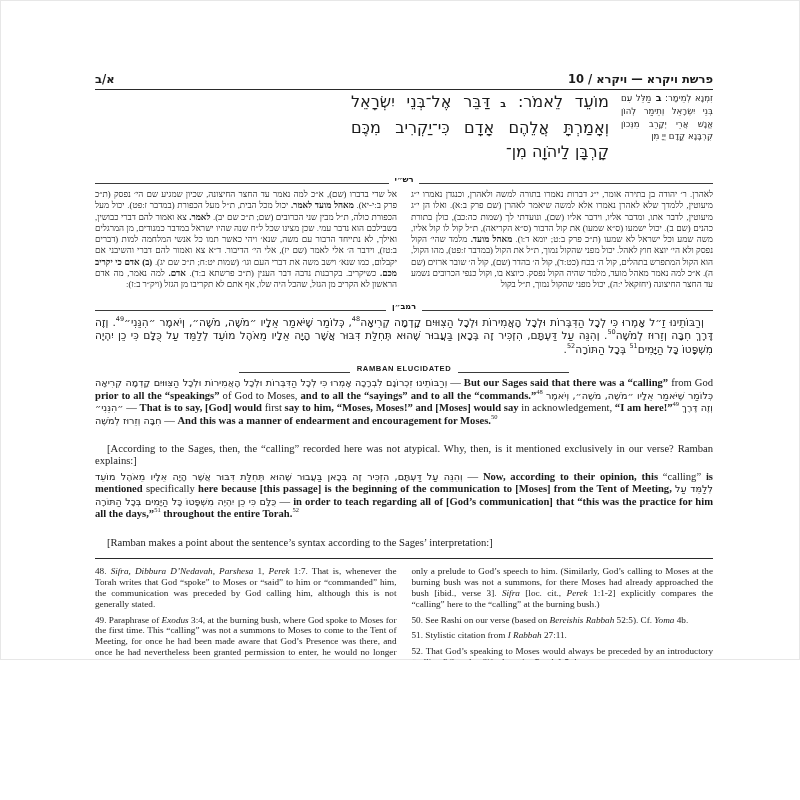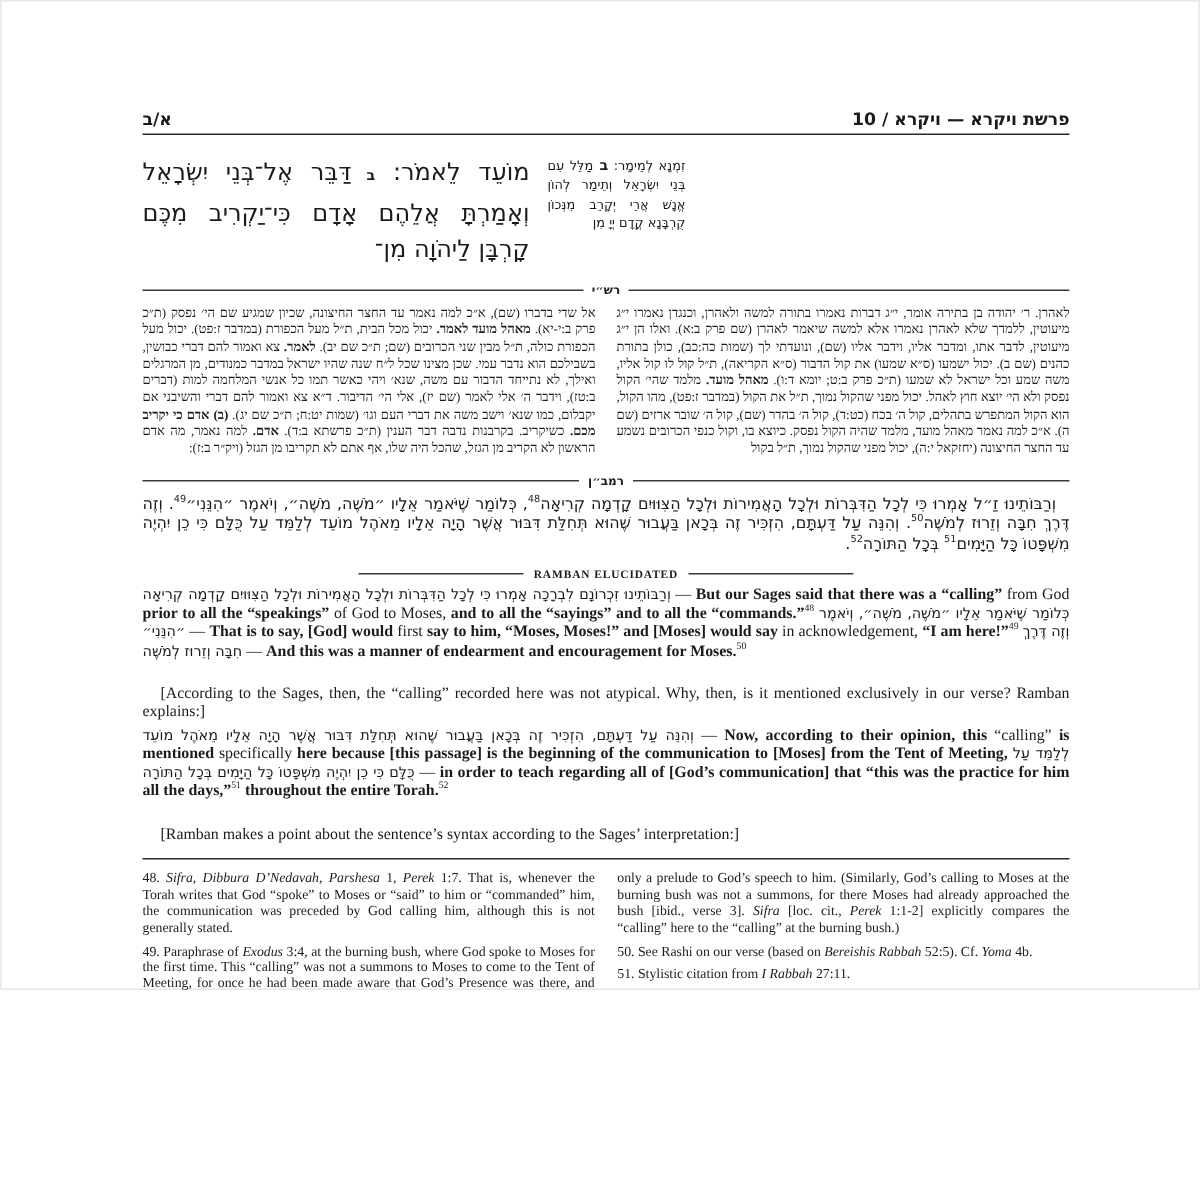--- a/index.html
+++ b/index.html
@@ -9,34 +9,34 @@
     color:#1b1b1b;
   }
   .content{position:absolute;left:95px;top:72px;width:618px;}
 
   
   .hdr{display:flex;justify-content:space-between;align-items:flex-end;
        font-family:"DejaVu Sans",sans-serif;font-weight:700;font-size:11.5px;}
   .hdr-rule{border-top:1.2px solid #2a2a2a;margin-top:3px;}
 
   
-  .torah-row{display:flex;gap:12px;margin-top:13px;}
+  .torah-row{display:flex;justify-content:flex-end;gap:12px;margin-top:0;}
   .verse{width:258px;direction:rtl;text-align:justify;
          font-family:"DejaVu Sans",sans-serif;font-weight:700;
          font-size:16px;line-height:24px;}
   .targum{width:92px;direction:rtl;text-align:justify;
           font-family:"DejaVu Sans",sans-serif;font-size:8.6px;line-height:12.8px;margin-top:2px;}
 
   
-  .divider{display:flex;align-items:center;margin-top:11px;}
+  .divider{display:flex;align-items:flex-end;margin-top:11px;}
   .divider .rule{flex:1;height:0;border-top:1px solid #3a3a3a;}
   .divider .dlabel{padding:0 6px;font-family:"DejaVu Sans",sans-serif;
                    font-weight:700;font-size:8px;direction:rtl;}
   .divider.eluc-div{width:330px;margin:8px auto 0 auto;}
-  .divider .elabel{padding:0 7px;font-family:Liberation Serif, serif;
+  .divider .elabel{padding:0 7px;font-family:Liberation Sans, sans-serif;
                    font-weight:700;font-size:7.6px;letter-spacing:0.6px;}
 
   
   .rashi-cols{display:flex;gap:14px;margin-top:5px;}
   .rashi-col{flex:1;direction:rtl;text-align:justify;
              font-family:Liberation Serif, serif;font-size:8.7px;line-height:11.3px;}
 
   
   .ramban-heb{margin-top:5px;direction:rtl;text-align:justify;text-indent:9px;
               font-family:"DejaVu Sans",sans-serif;font-size:10.6px;line-height:13.6px;}

